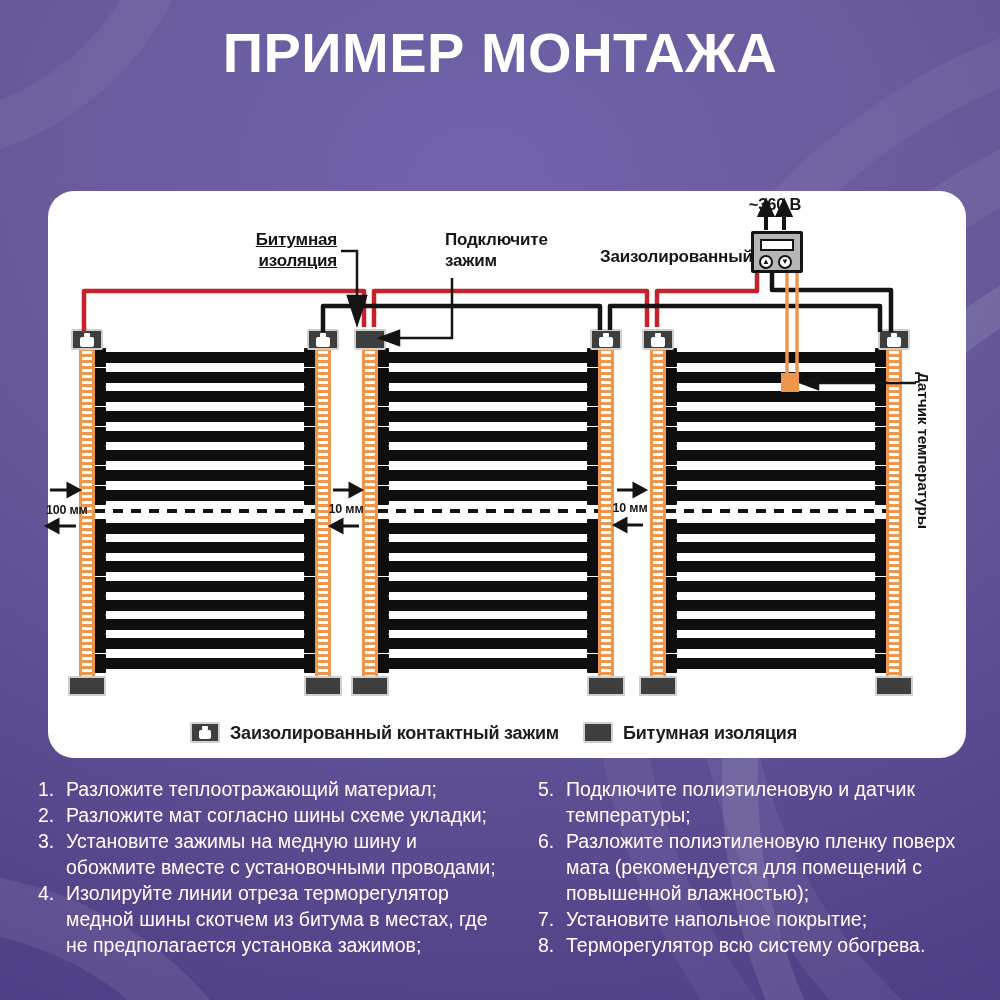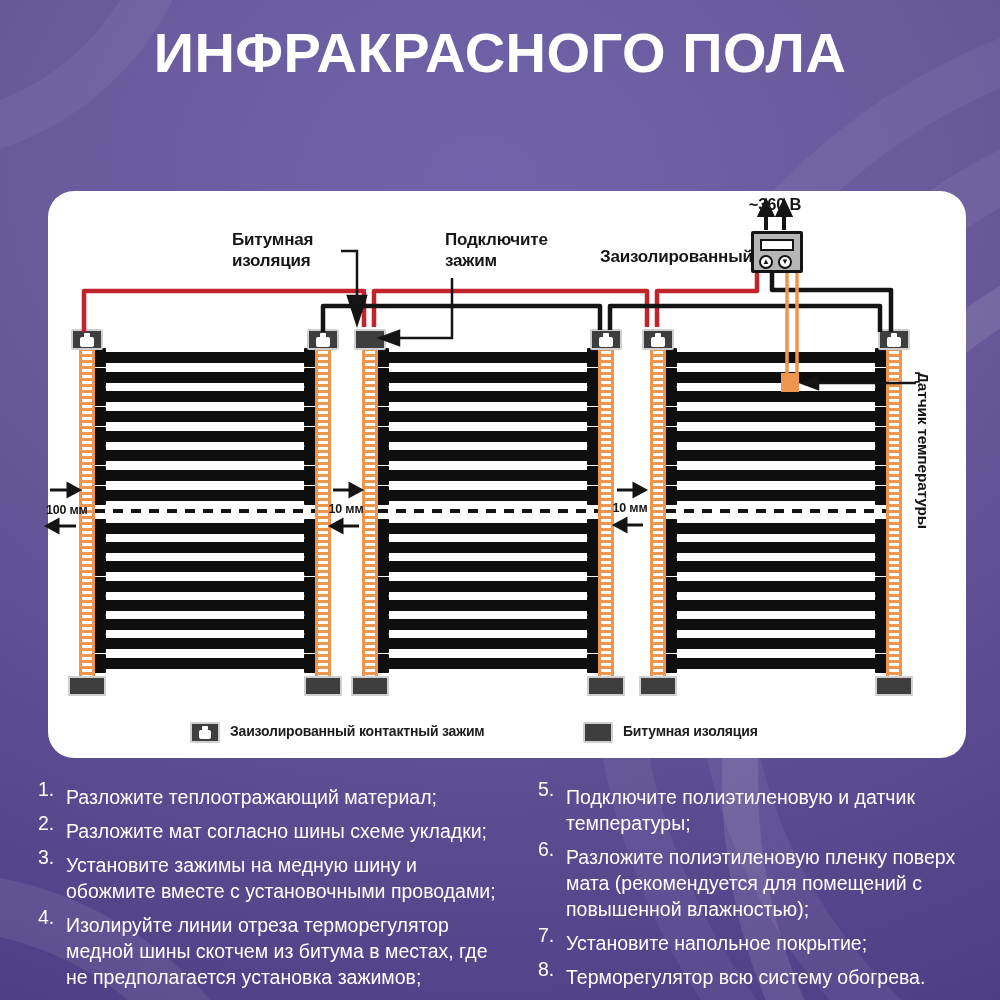--- a/index.html
+++ b/index.html
@@ -40,42 +40,42 @@
   .pad{position:absolute;width:13px;height:19px;background:#0e0e0e;border-radius:1px;}
   .clamp{position:absolute;width:32px;height:21px;background:#3e3e3e;border:2px solid #cfcfcf;border-radius:2px;}
   .clamp .glyph{position:absolute;left:7px;top:6px;width:14px;height:10px;background:#ffffff;border-radius:2px;}
   .clamp .glyph::before{content:"";position:absolute;left:4px;top:-4px;width:6px;height:5px;background:#ffffff;border-radius:1px;}
   .block{position:absolute;width:38px;height:20px;background:#3e3e3e;border:2px solid #cfcfcf;border-radius:1px;}
   .dashline{position:absolute;height:4px;background:repeating-linear-gradient(90deg,#141414 0 10px,transparent 10px 18px);}
   
   .legend-icon{position:absolute;width:30px;height:21px;background:#3e3e3e;border:2px solid #cfcfcf;border-radius:2px;}
   .legend-icon .glyph{position:absolute;left:7px;top:6px;width:12px;height:9px;background:#ffffff;border-radius:2px;}
   .legend-icon .glyph::before{content:"";position:absolute;left:3px;top:-4px;width:6px;height:4px;background:#ffffff;border-radius:1px;}
-  .legend-text{position:absolute;color:#1d1d1d;font-weight:700;font-size:14px;letter-spacing:-.2px;}
+  .legend-text{position:absolute;color:#1d1d1d;font-weight:700;font-size:18px;letter-spacing:-.2px;}
   
   .col{position:absolute;color:#ffffff;font-size:19.5px;line-height:26px;}
   .col .item{display:flex;}
   .col .num{width:28px;flex:0 0 28px;}
-  .col .txt{flex:1;margin-top:8px;}
+  .col .txt{flex:1;}
 </style>
 </head>
 <body>
 
 <div class="stage">
 
   <svg class="abs" width="1000" height="1000" style="left:0;top:0;">
     <circle cx="1240" cy="640" r="520" fill="none" stroke="rgba(255,255,255,0.06)" stroke-width="52"></circle>
     <circle cx="1240" cy="640" r="625" fill="none" stroke="rgba(255,255,255,0.05)" stroke-width="46"></circle>
     <circle cx="1300" cy="780" r="560" fill="none" stroke="rgba(255,255,255,0.10)" stroke-width="36"></circle>
     <circle cx="-70" cy="1240" r="340" fill="none" stroke="rgba(255,255,255,0.08)" stroke-width="58"></circle>
     <circle cx="-90" cy="-130" r="270" fill="none" stroke="rgba(255,255,255,0.05)" stroke-width="46"></circle>
   </svg>
 
   <div class="title">
-    <div>ИНФРАКРАСНОГО ПОЛА</div>
+    <div>ПРИМЕР МОНТАЖА</div>
   </div>
 
   <div class="panel"></div>
 
   <div id="mats" class="abs" style="left:0;top:0;width:1000px;height:1000px;">
       <div class="strip" style="left:95px;top:352px;width:220px;"></div>
       <div class="pad" style="left:93px;top:348px;"></div>
       <div class="pad" style="left:304px;top:348px;"></div>
       <div class="strip" style="left:95px;top:372px;width:220px;"></div>
       <div class="pad" style="left:93px;top:368px;"></div>
@@ -311,21 +311,21 @@
         <polygon points="626,519 626,531 615,525"></polygon>
     </g>
   </svg>
 
   <div class="thermo">
     <div class="screen"></div>
     <div class="btn up">▲</div>
     <div class="btn dn">▼</div>
   </div>
 
-  <div class="dlabel" style="left:232px;top:229px;width:105px;text-align:left;">
+  <div class="dlabel" style="left:232px;top:229px;width:105px;text-align:right;text-decoration:underline;">
     <div>Битумная</div>
     <div>изоляция</div>
   </div>
   <div class="dlabel" style="left:445px;top:229px;width:120px;">
     <div>Подключите</div>
     <div>зажим</div>
   </div>
   <div class="dlabel" style="left:600px;top:246px;width:142px;text-align:right;">Заизолированный</div>
   <div class="dlabel" style="left:740px;top:194px;width:70px;text-align:center;font-size:16.5px;">~360 В</div>
   <div class="sensor-label">Датчик температуры</div>

